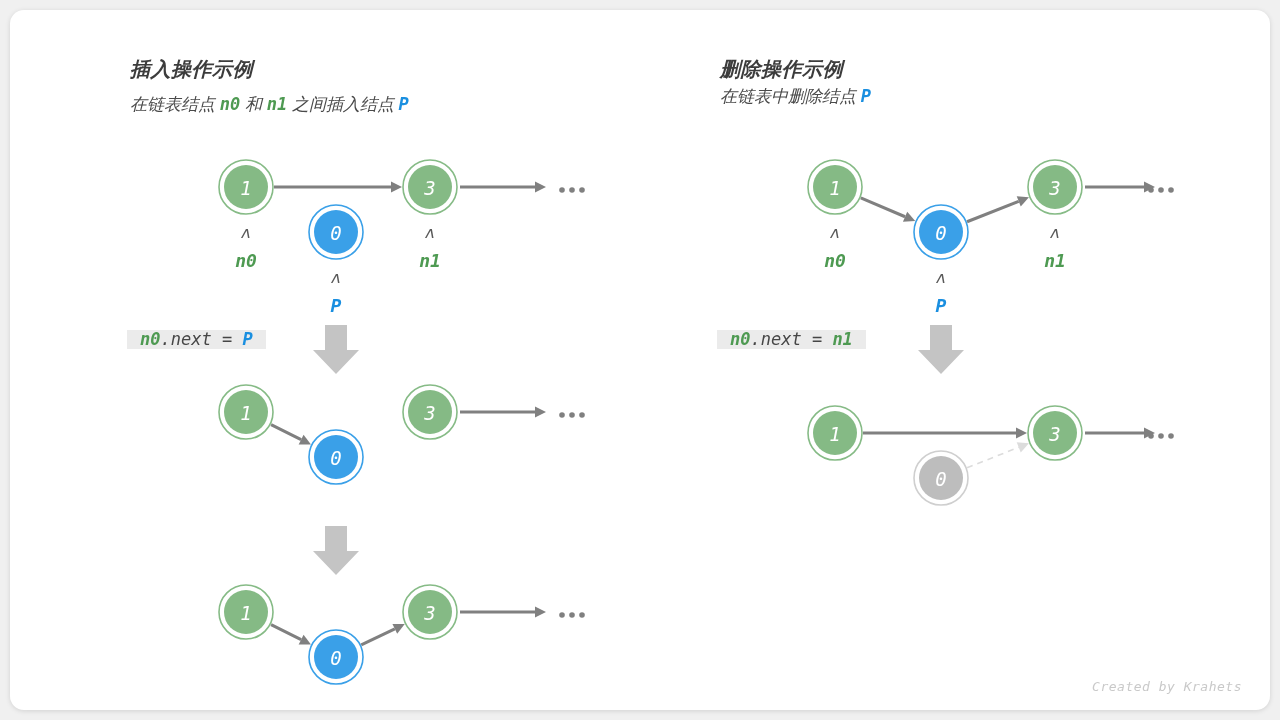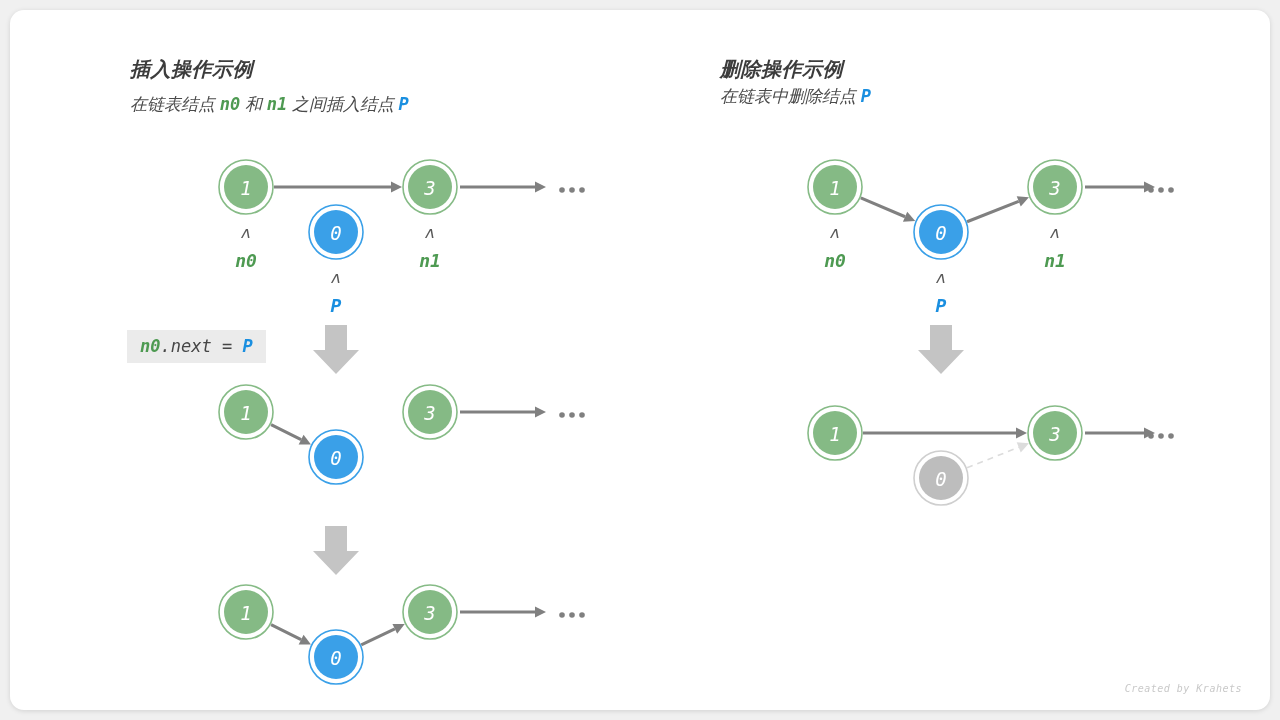--- a/index.html
+++ b/index.html
@@ -45,21 +45,21 @@
     font-family: "DejaVu Sans Mono", "Liberation Mono", monospace;
     font-weight: bold;
   }
   .var-green { color: #4e9a52; }
   .var-blue  { color: #1a8fe0; }
 
   .code-badge {
     position: absolute;
     background: #ebebeb;
     border-radius: 0;
-    padding: 7px 13px;
+    padding: 0 13px;
     font-family: "DejaVu Sans Mono", "Liberation Mono", monospace;
     font-size: 17px;
     color: #464646;
     white-space: nowrap;
     line-height: 1.1;
   }
 
   svg { position: absolute; left: 0; top: 0; overflow: visible; }
   .node-label {
     font-family: "DejaVu Sans Mono", "Liberation Mono", monospace;
@@ -80,21 +80,21 @@
     font-size: 16px;
     fill: #5a5a5a;
     text-anchor: middle;
     dominant-baseline: central;
   }
   .credit {
     position: absolute;
     right: 28px;
     bottom: 16px;
     font-family: "DejaVu Sans Mono", "Liberation Mono", monospace;
-    font-size: 10px;
+    font-size: 13px;
     color: #c9c9c9;
     letter-spacing: 0.5px;
     white-space: nowrap;
   }
 </style>
 </head>
 <body>
 
 <div id="card">
 
@@ -255,20 +255,21 @@
           <text x="311" y="223" class="node-label">0</text>
         </g>
         <text x="205" y="222" class="caret">ʌ</text>
         <text x="205" y="250" class="ptr-label" fill="#4e9a52">n0</text>
         <text x="425" y="222" class="caret">ʌ</text>
         <text x="425" y="250" class="ptr-label" fill="#4e9a52">n1</text>
         <text x="311" y="267" class="caret">ʌ</text>
         <text x="311" y="295" class="ptr-label" fill="#1a8fe0">P</text>
       </svg>
 
+    <div class="code-badge" id="badge-del-1" style="left:87px; top:320px;"><span class="mono var-green">n0</span><span>.next = </span><span class="mono var-green">n1</span></div>
     <svg width="640" height="720" style="top:0;">
       <path d="M300 315 L322 315 L322 340 L334 340 L311 364 L288 340 L300 340 Z" fill="#c4c4c4"></path>
     </svg>
 
     <svg id="svg-del-2" width="640" height="180" style="top:380px;">
         <g>
           <line x1="337.04434619727704" y1="77.71933702739064" x2="388.72394636807843" y2="57.31949485470589" stroke="#dcdcdc" stroke-width="1.6" stroke-linecap="butt" stroke-dasharray="6,5"></line>
           <polygon points="398.95565380272296,53.280662972609356 390.7433623091267,62.43534857202816 386.70453042703014,52.20364113738361" fill="#dcdcdc"></polygon>
         </g>
         <g>

